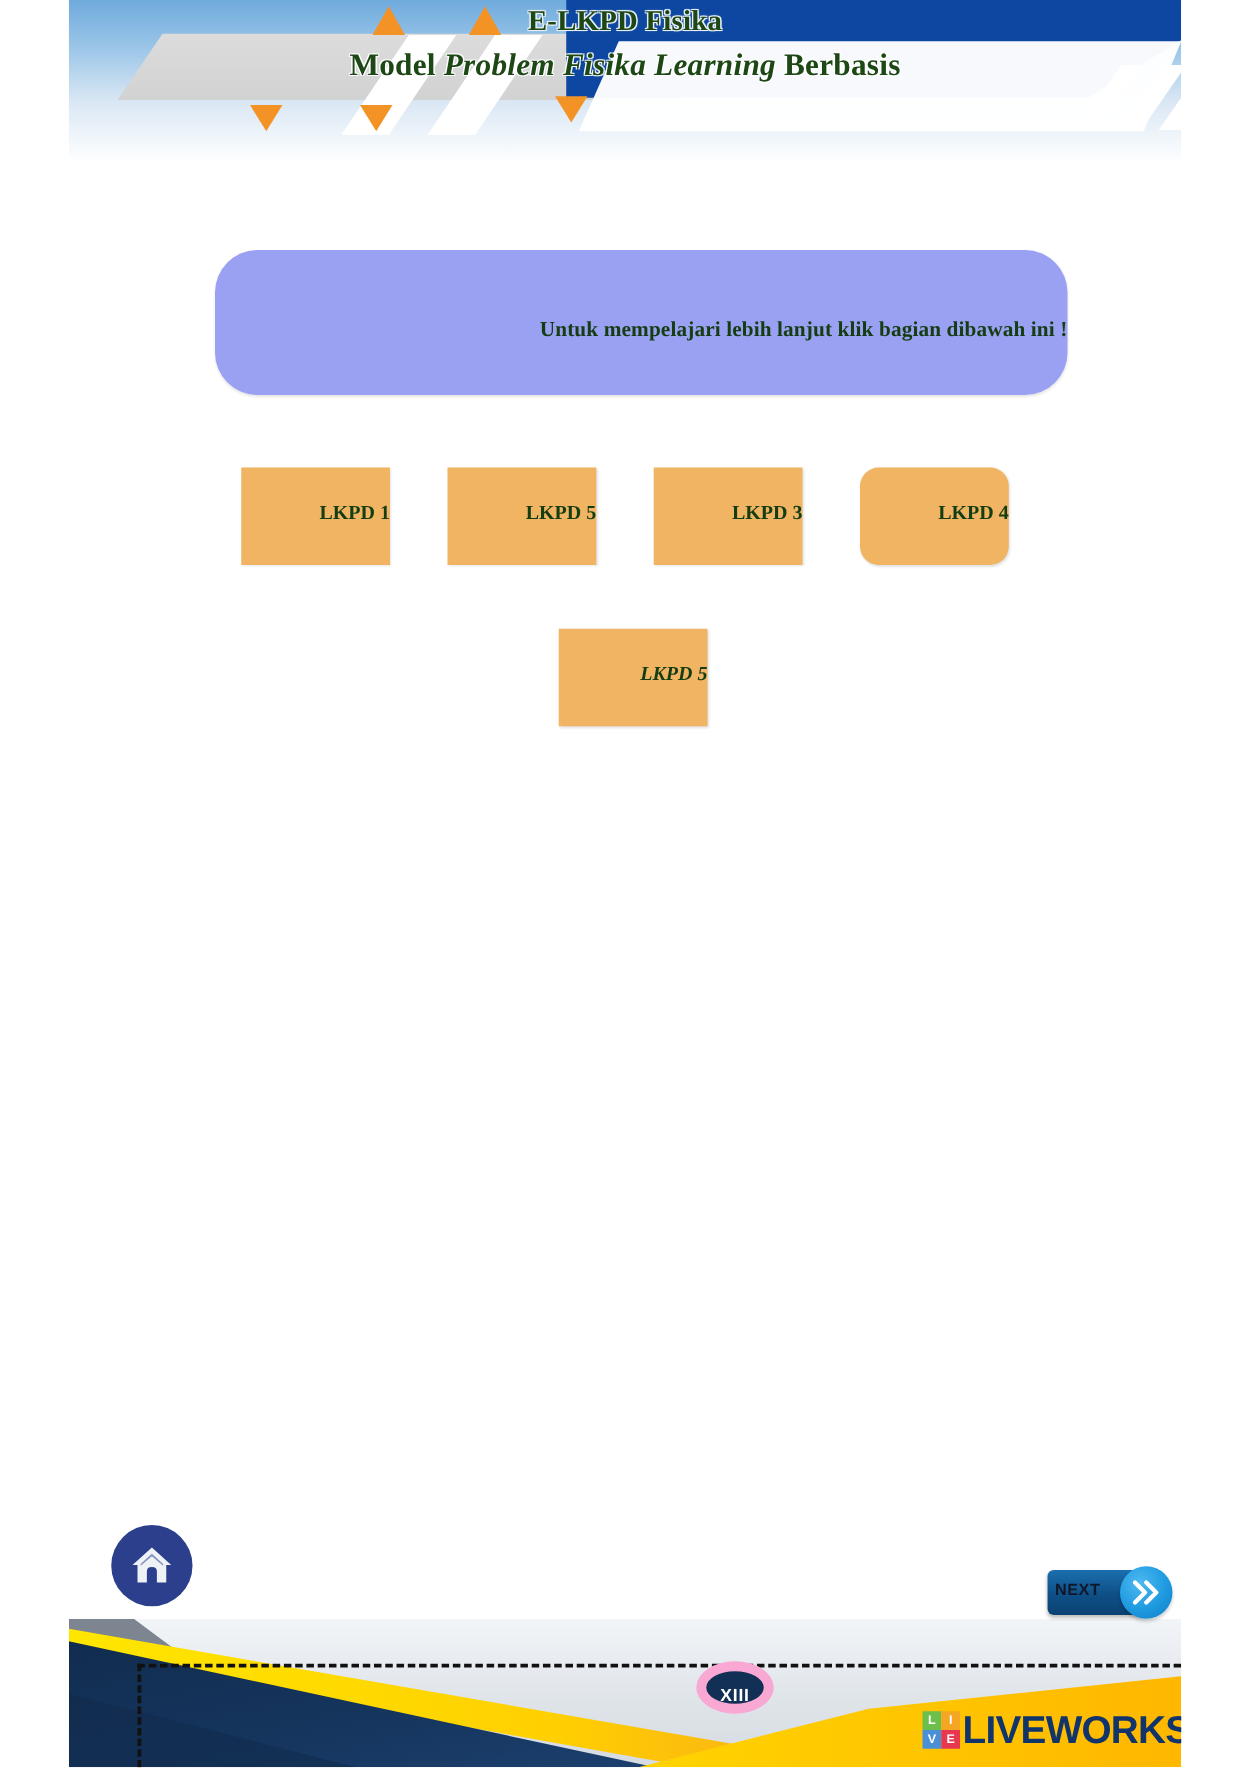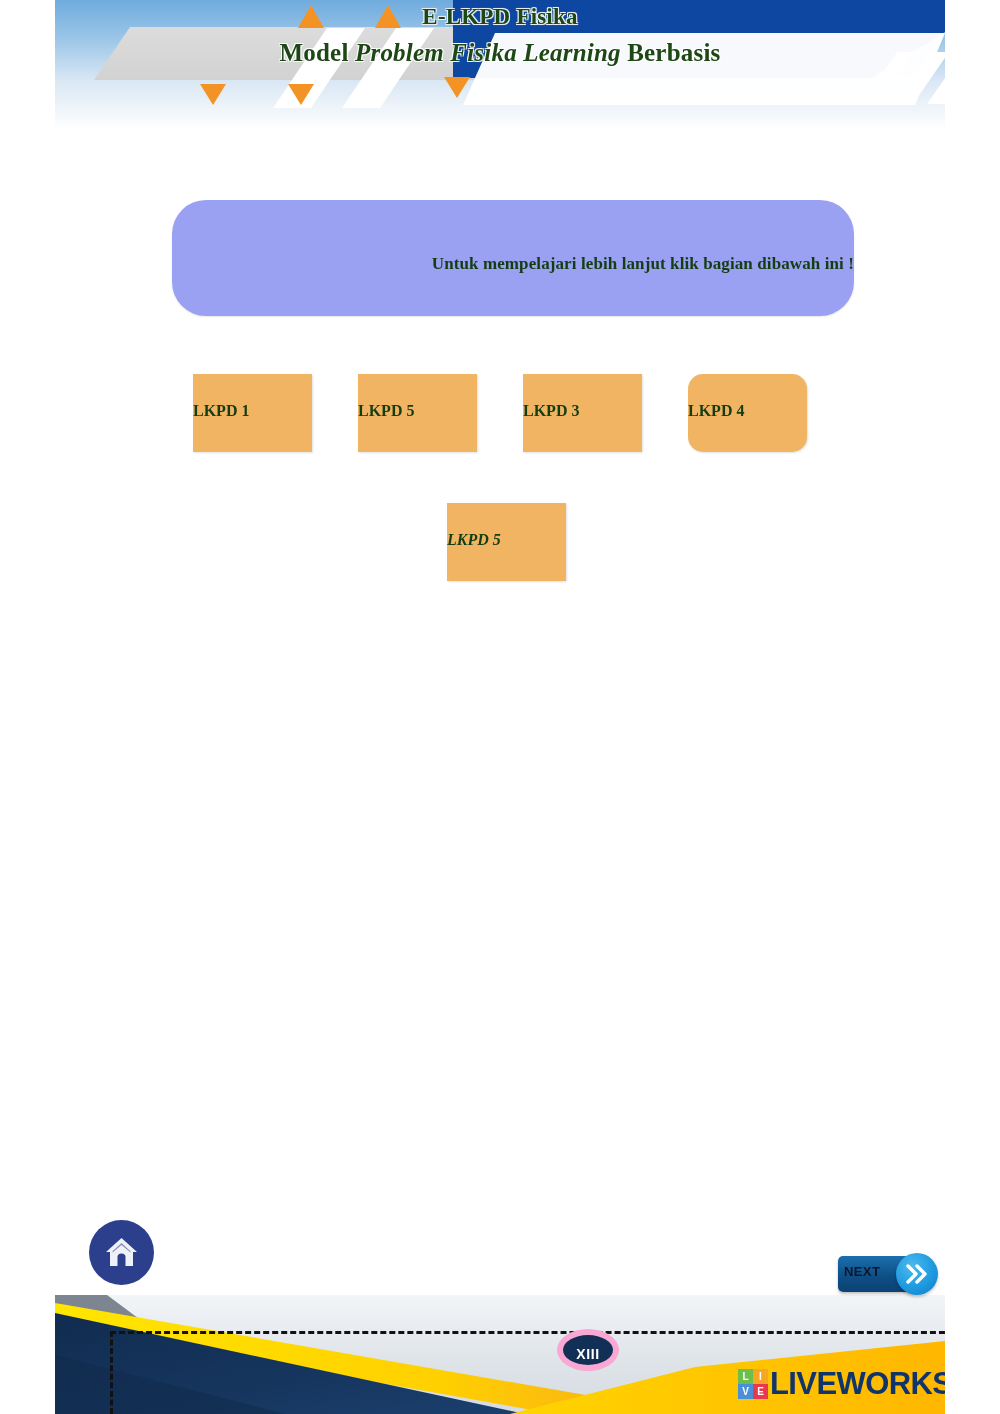--- a/index.html
+++ b/index.html
@@ -111,21 +111,21 @@
     width: 119px;
     height: 78px;
     background: #f0b462;
     box-shadow: 1px 1px 2px rgba(0,0,0,.12);
     cursor: pointer;
   }
   .lkpd-label {
     position: absolute;
     left: 0; right: 0;
     top: 28px;
-    text-align: left;
+    text-align: right;
     font-size: 16px;
     font-weight: bold;
     color: #143d12;
   }
   #lkpd-1 { left: 138px; }
   #lkpd-2 { left: 303px; }
   #lkpd-3 { left: 468px; }
   #lkpd-4 { left: 633px; border-radius: 15px; }
   #lkpd-5 { left: 392px; font-style: italic; }
 
@@ -210,21 +210,21 @@
 
   
   #page-badge {
     position: absolute;
     left: 502px;
     top: 1329px;
     width: 62px;
     height: 42px;
     border-radius: 50%;
     background: #123055;
-    border: 6px solid #f9a8d4;
+    border: 8px solid #f9a8d4;
     box-sizing: border-box;
     z-index: 28;
   }
   #page-badge-label {
     position: absolute;
     left: 0; right: 0; top: 11px;
     text-align: center;
     color: #ffffff;
     font-family: "Liberation Sans", sans-serif;
     font-weight: bold;

